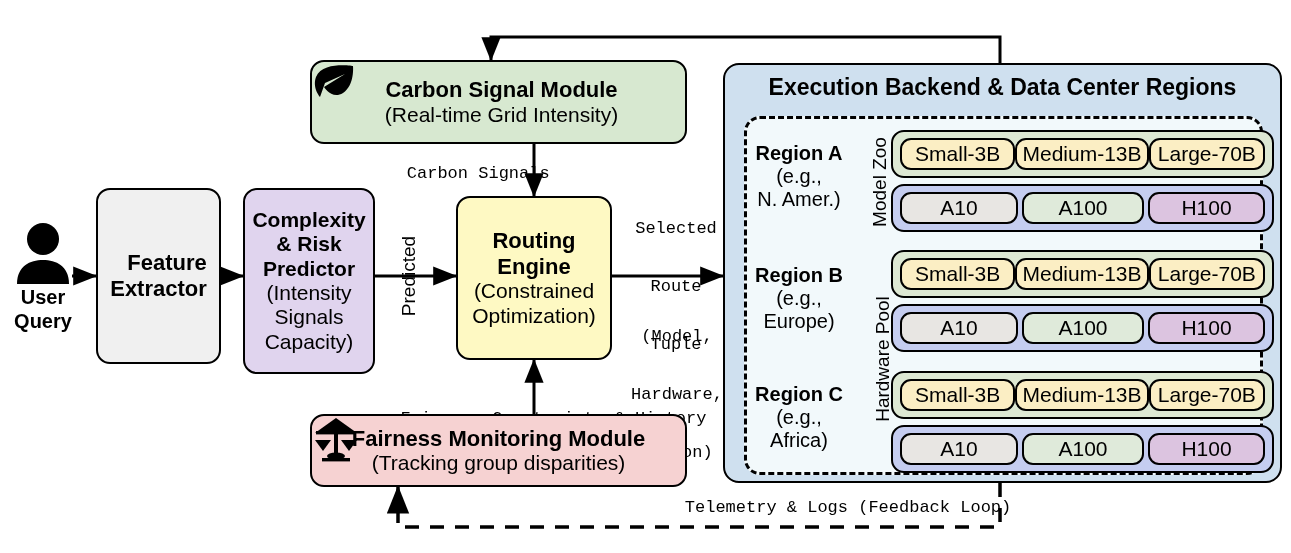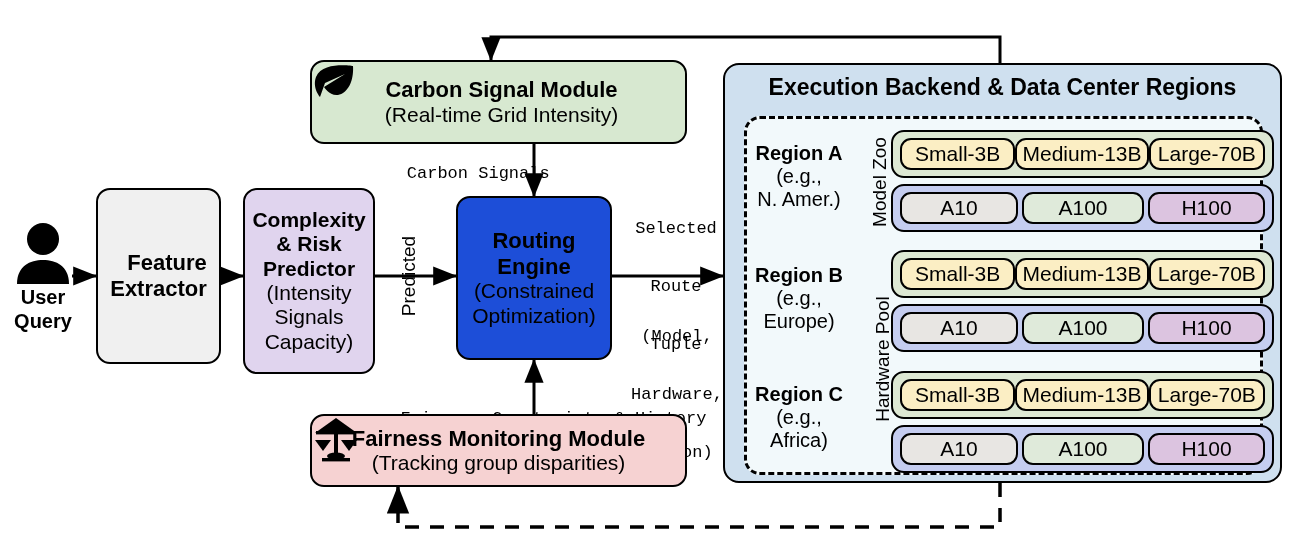--- a/index.html
+++ b/index.html
@@ -112,21 +112,21 @@
     <div style="text-align:center;flex:1;padding-right:12px;">
       <div class="ttl" style="font-size:22px;">Carbon Signal Module</div>
       <div class="sub" style="font-size:21px;">(Real-time Grid Intensity)</div>
     </div>
   </div>
 
   <div class="abs lbl" style="left:366px;top:145px;width:168px;">
     <span>Carbon Signals</span>
   </div>
 
-  <div class="abs node" style="left:456px;top:196px;width:156px;height:164px;background:#1d4ed8;">
+  <div class="abs node" style="left:456px;top:196px;width:156px;height:164px;background:#fef9c3;">
     <div style="font-size:21px;">
       <div class="ttl" style="font-size:22px;">Routing</div>
       <div class="ttl" style="font-size:22px;">Engine</div>
       <div class="sub">(Constrained</div>
       <div class="sub">Optimization)</div>
     </div>
   </div>
 
   <div class="abs lbl" style="left:622px;top:180px;width:108px;">
     <div>Selected</div>
@@ -219,14 +219,18 @@
     <div class="chip" style="width:116px;background:#fbeec4;">Small-3B</div>
     <div class="chip" style="width:134px;background:#fbeec4;">Medium-13B</div>
     <div class="chip" style="width:117px;background:#fbeec4;">Large-70B</div>
   </div>
   <div class="abs band" style="left:891px;top:425px;width:383px;height:48px;background:#c5cdf0;">
     <div class="chip" style="width:118px;background:#e8e6e3;">A10</div>
     <div class="chip" style="width:122px;background:#dfeada;">A100</div>
     <div class="chip" style="width:117px;background:#dcc4e0;">H100</div>
   </div>
 
+  <div class="abs" style="left:702px;top:494px;width:292px;height:28px;background:#fff;
+              display:flex;align-items:center;justify-content:center;">
+    <span class="lbl">Telemetry &amp; Logs (Feedback Loop)</span>
+  </div>
 
 </div>
 
 </body></html>

